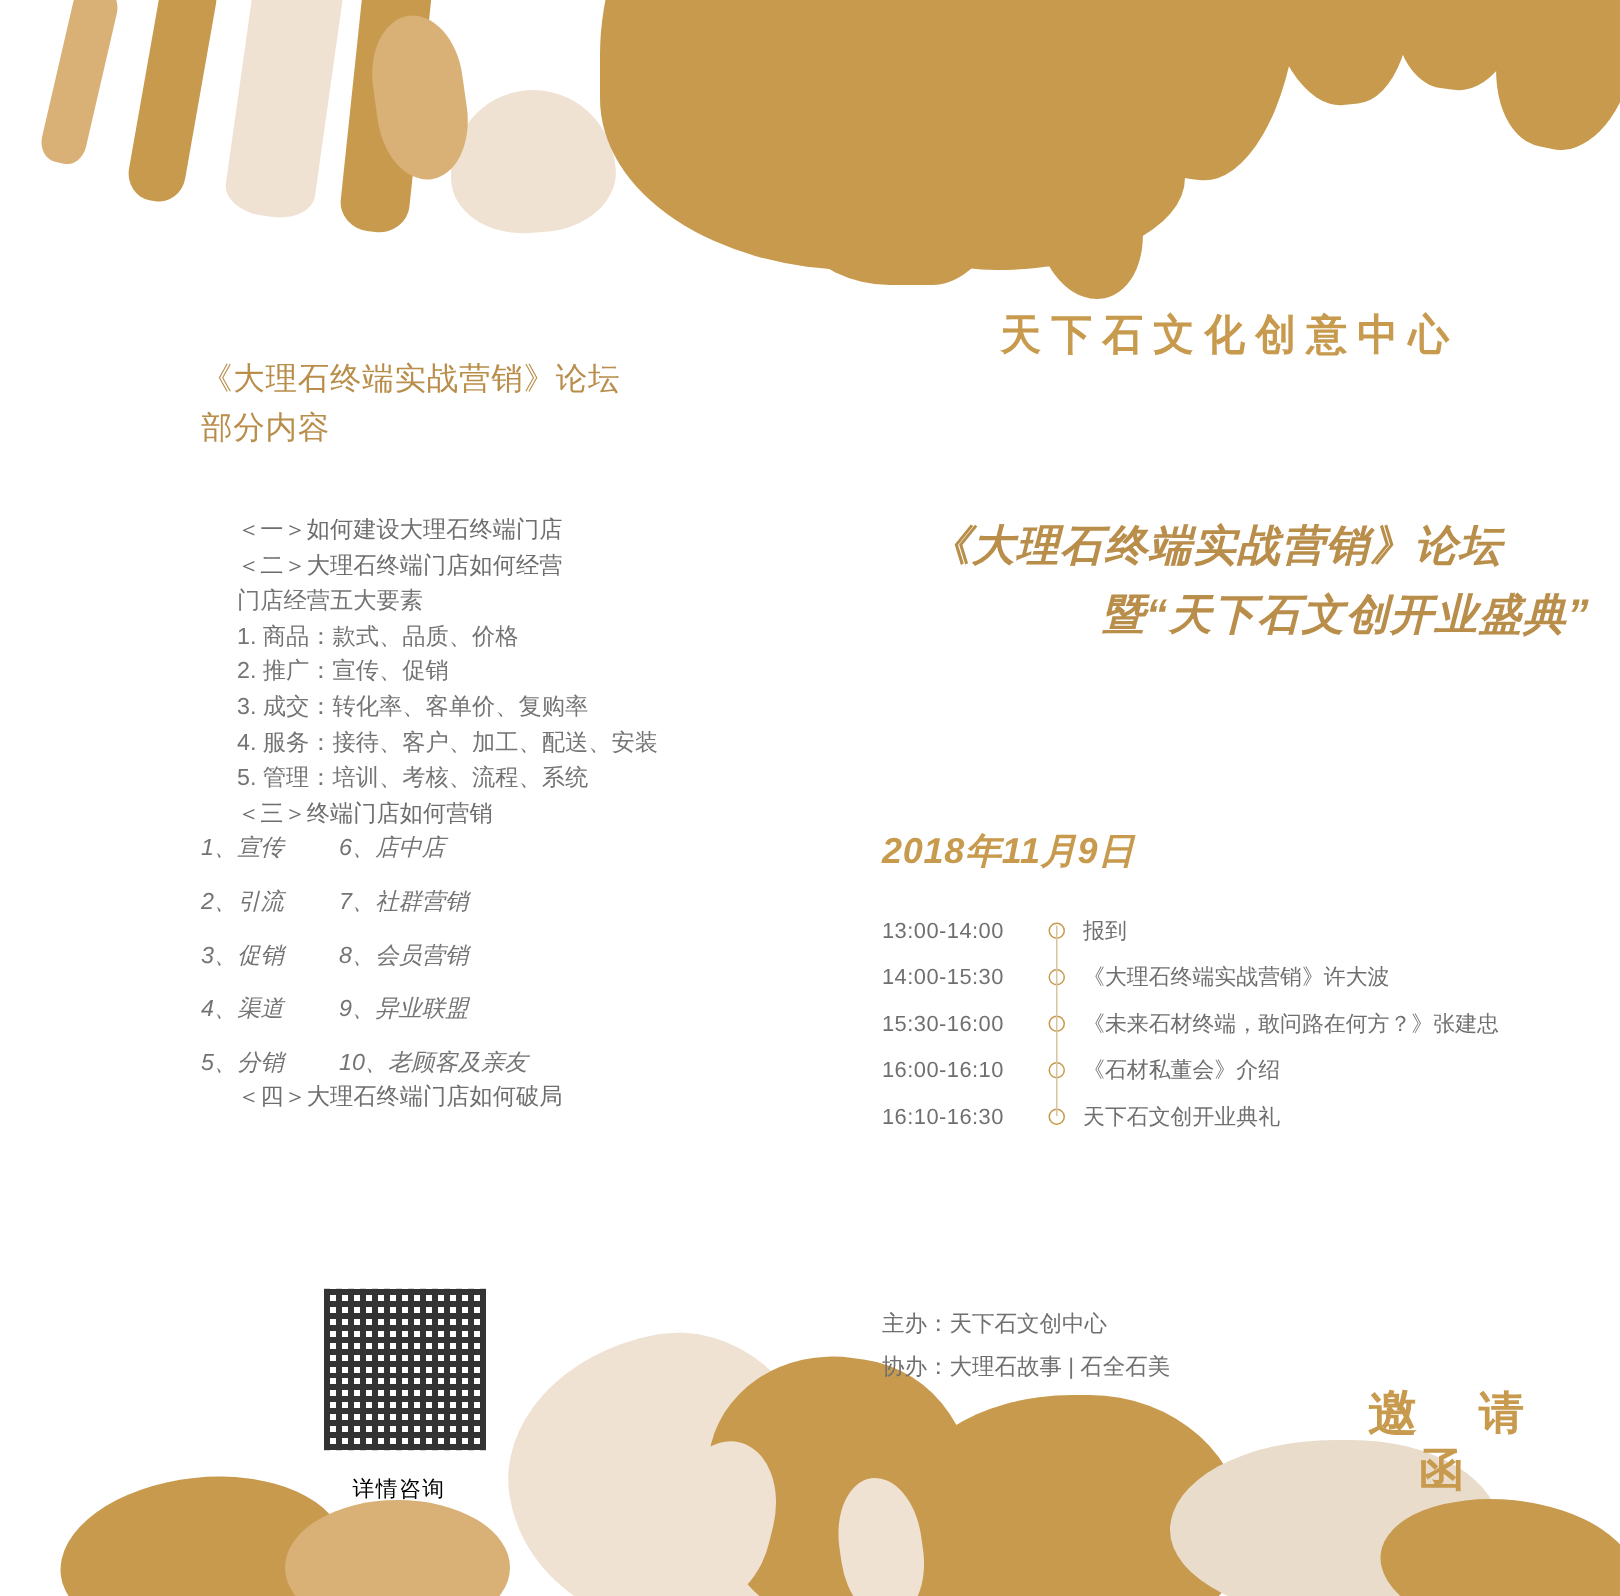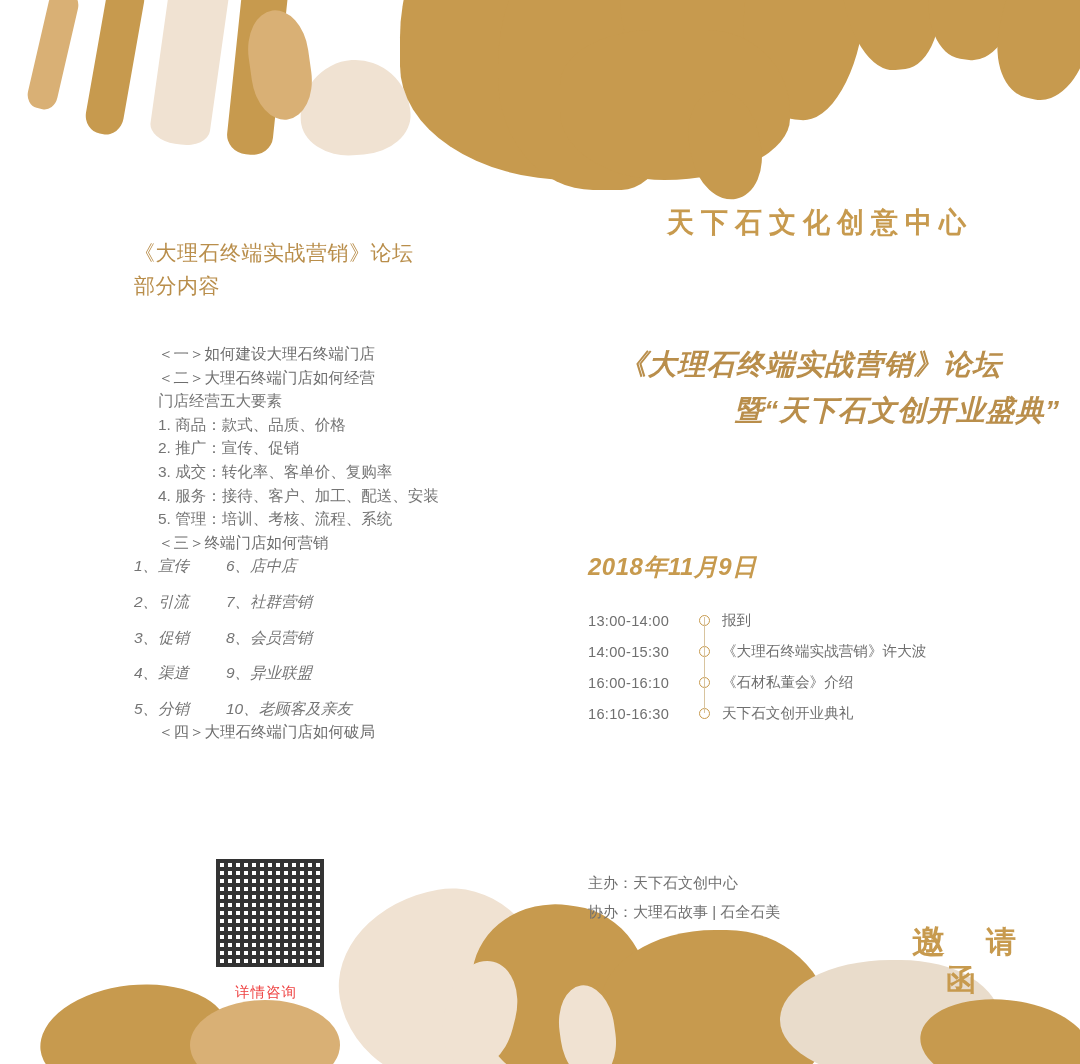--- a/index.html
+++ b/index.html
@@ -193,21 +193,21 @@
       repeating-linear-gradient(90deg, #3a3a3a 0 4px, transparent 4px 8px),
       repeating-linear-gradient(0deg, #3a3a3a 0 4px, transparent 4px 8px);
     background-color: #ffffff;
     border: 4px solid #fff;
     box-sizing: content-box;
     filter: contrast(1.1);
   }
   .qr-caption {
     margin-top: 12px;
     font-size: 14.5px;
-    color: #ef4444;
+    color: #000000;
     letter-spacing: 1px;
   }
 
   
   .right-col {
     position: absolute;
     left: 560px;
     top: 205px;
     width: 500px;
   }
@@ -403,20 +403,27 @@
         <div class="sched-text">报到</div>
       </div>
       <div class="sched-row">
         <div class="sched-time">14:00-15:30</div>
         <div class="sched-dot">
             <i></i>
           </div>
         <div class="sched-text">《大理石终端实战营销》许大波</div>
       </div>
       <div class="sched-row">
+        <div class="sched-time">15:30-16:00</div>
+        <div class="sched-dot">
+            <i></i>
+          </div>
+        <div class="sched-text">《未来石材终端，敢问路在何方？》张建忠</div>
+      </div>
+      <div class="sched-row">
         <div class="sched-time">16:00-16:10</div>
         <div class="sched-dot">
             <i></i>
           </div>
         <div class="sched-text">《石材私董会》介绍</div>
       </div>
       <div class="sched-row">
         <div class="sched-time">16:10-16:30</div>
         <div class="sched-dot">
             <i></i>

